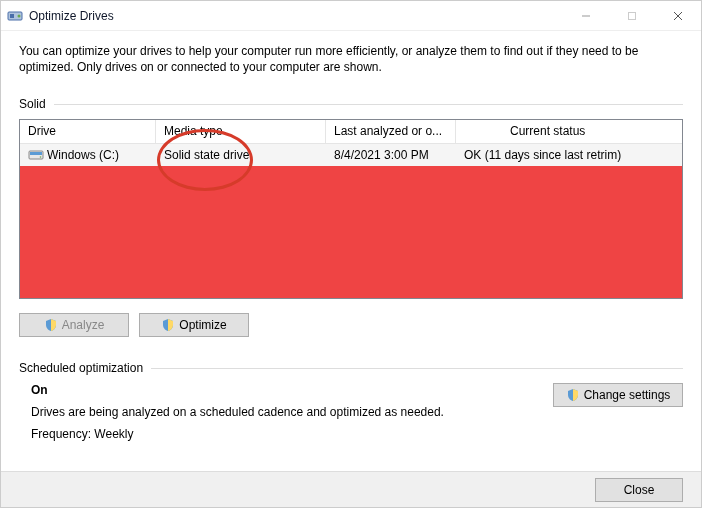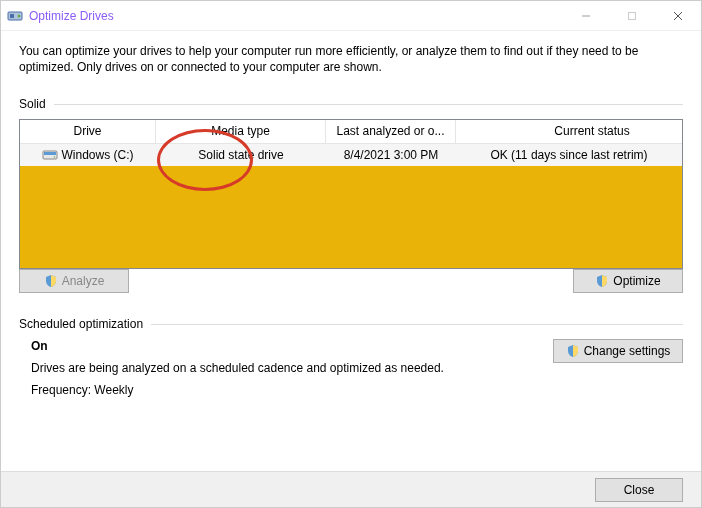--- a/index.html
+++ b/index.html
@@ -28,21 +28,21 @@
   background: #fff;
   border-bottom: 1px solid #eee;
 }
 .titlebar .win-icon {
   width: 16px; height: 16px;
   margin-right: 6px;
   display: inline-flex;
 }
 .titlebar .title {
   font-size: 12px;
-  color: #8b5cf6;
+  color: #0f172a;
   flex: 1;
 }
 .window-controls {
   display: flex;
   height: 100%;
 }
 .window-controls .ctrl {
   width: 46px;
   display: flex;
   align-items: center;
@@ -72,24 +72,23 @@
   margin-bottom: 8px;
 }
 .section-label .line {
   flex: 1;
   height: 1px;
   background: #ddd;
   margin-left: 8px;
 }
 .drive-list {
   border: 1px solid #828790;
-  height: 150px;
-  background: #eab308;
+  height: 180px;
+  background: #ef4444;
   overflow: hidden;
-  text-align: center;
 }
 .dl-header {
   display: flex;
   height: 24px;
   background: #fff;
   border-bottom: 1px solid #e5e5e5;
 }
 .dl-header .col {
   font-size: 12px;
   color: #000;
@@ -117,22 +116,23 @@
 .col-last  { width: 130px; }
 .col-status{ flex: 1; }
 .drive-icon {
   width: 16px; height: 14px;
   display: inline-block;
   vertical-align: -3px;
   margin-right: 3px;
 }
 .btn-row {
   display: flex;
-  justify-content: space-between;
+  justify-content: flex-start;
   gap: 10px;
+  margin-top: 14px;
 }
 .btn {
   min-width: 110px;
   height: 24px;
   border: 1px solid #adadad;
   background: #e1e1e1;
   font-size: 12px;
   font-family: inherit;
   display: inline-flex;
   align-items: center;

